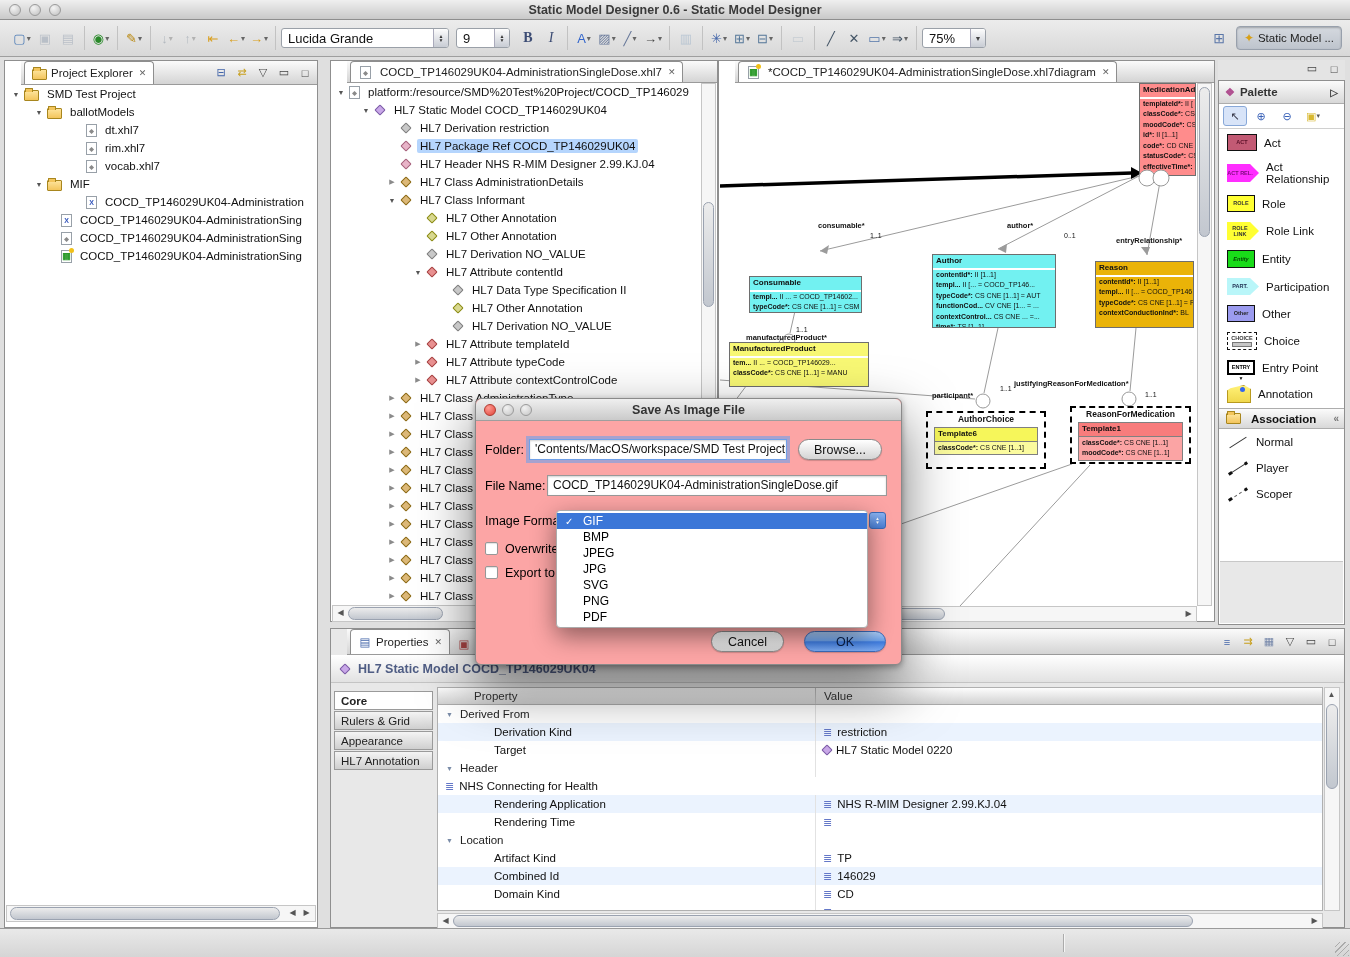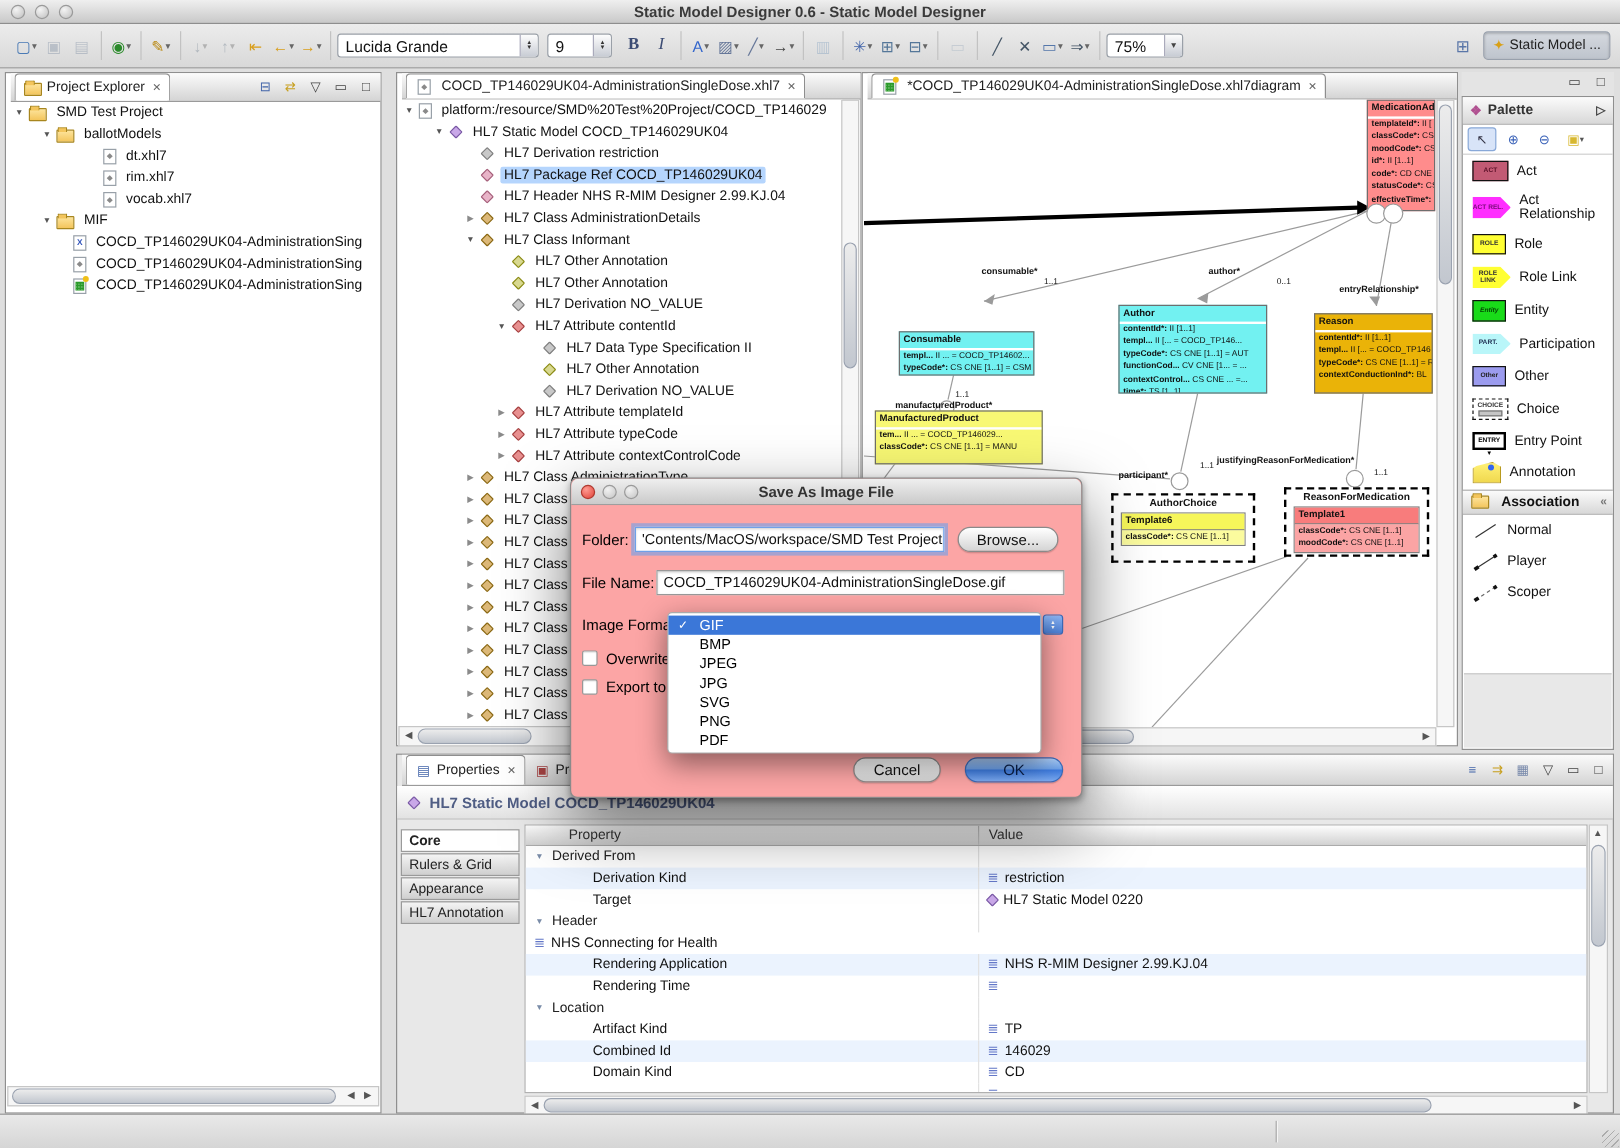--- a/index.html
+++ b/index.html
@@ -23,21 +23,21 @@
 .cstp1{margin-left:auto;width:15px;height:100%;background:linear-gradient(#FDFDFD,#C8CCD4);border-left:1px solid #AAB;display:flex;align-items:center;justify-content:center;font-size:7px;color:#444}
 .cstp1::after{content:"▼"}
 .bi{font-family:"Liberation Serif",serif;color:#3C4C74;font-size:14px}
 .persp{margin-left:auto;display:flex;align-items:center;gap:4px;padding-right:8px}
 .pbtn{height:24px;border-radius:4px;display:flex;align-items:center;gap:4px;padding:0 7px;font-size:11.5px;color:#222}
 .pbtn.on{background:linear-gradient(#D5D9DF,#BEC4CD);border:1px solid #98A0AC;box-shadow:inset 0 1px 2px rgba(0,0,0,.25)}
 .pic-table::after{content:"⊞";color:#5A76A8;font-size:14px}
 .pic-star::after{content:"✦";color:#D8A018;font-size:12px}
 
 .panel{position:absolute;background:#fff;border:1px solid #8F8F8F}
-.tabs{position:absolute;left:4px;right:0;top:0;height:22px;background:linear-gradient(#FBFBFB,#D4D4D4);border-bottom:1px solid #9A9A9A;display:flex;align-items:center;padding-left:3px}
+.tabs{position:absolute;left:16px;right:0;top:0;height:22px;background:linear-gradient(#FBFBFB,#D4D4D4);border-bottom:1px solid #9A9A9A;display:flex;align-items:flex-end;padding-left:3px}
 .tab{height:21px;display:flex;align-items:center;gap:4px;padding:0 7px;font-size:11.5px;color:#222;white-space:nowrap}
 .tab.on{background:#fff;border:1px solid #8E8E8E;border-bottom:none;border-radius:4px 4px 0 0}
 .xclose{font-size:9px;color:#666;margin-left:2px}
 .vicons{margin-left:auto;display:flex;gap:7px;align-items:center;padding-right:5px;font-size:11px;color:#44527A;height:100%}
 .vico{display:inline-flex;align-items:center;justify-content:center;min-width:14px}
 
 .tree{position:absolute;background:#fff;overflow:hidden;font-size:11.5px}
 .trow{height:18px;display:flex;align-items:center;white-space:nowrap}
 .tw{width:12px;flex:none;font-size:7px;color:#555;text-align:center}
 .aw-r .tw::after{content:"▶";color:#8A8A8A}
@@ -357,20 +357,25 @@
       <div class="trow e3">
         <span class="tw"></span>
         <span class="ic fic xhl7"></span>
         <span class="tl">vocab.xhl7</span>
       </div>
       <div class="trow e1 aw-d">
         <span class="tw"></span>
         <span class="ic folder"></span>
         <span class="tl">MIF</span>
       </div>
+      <div class="trow e3">
+        <span class="tw"></span>
+        <span class="ic fic xml"></span>
+        <span class="tl">COCD_TP146029UK04-Administration</span>
+      </div>
       <div class="trow e2">
         <span class="tw"></span>
         <span class="ic fic xml"></span>
         <span class="tl">COCD_TP146029UK04-AdministrationSing</span>
       </div>
       <div class="trow e2">
         <span class="tw"></span>
         <span class="ic fic xhl7"></span>
         <span class="tl">COCD_TP146029UK04-AdministrationSing</span>
       </div>

